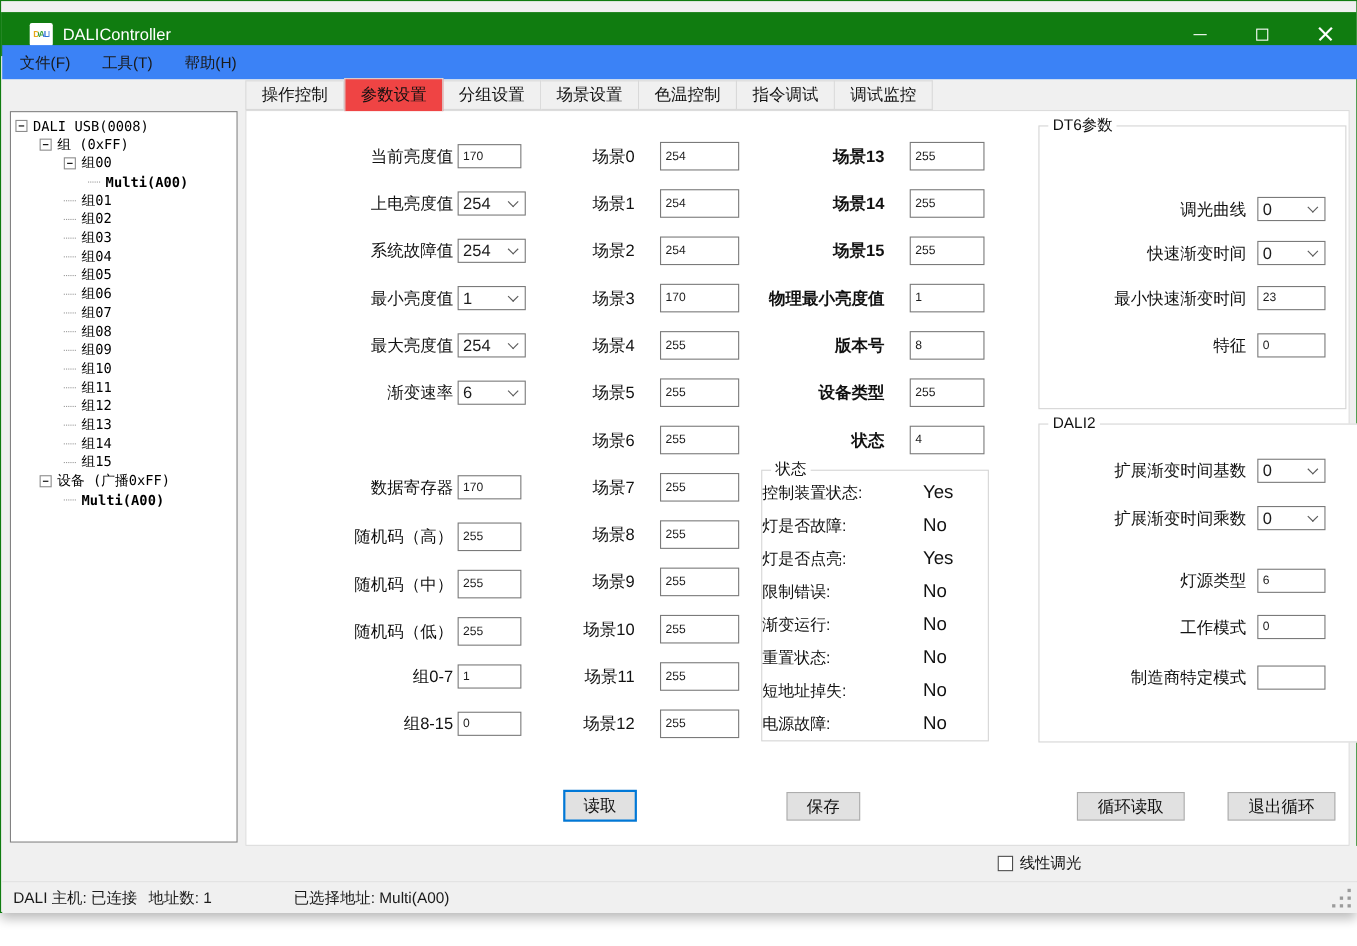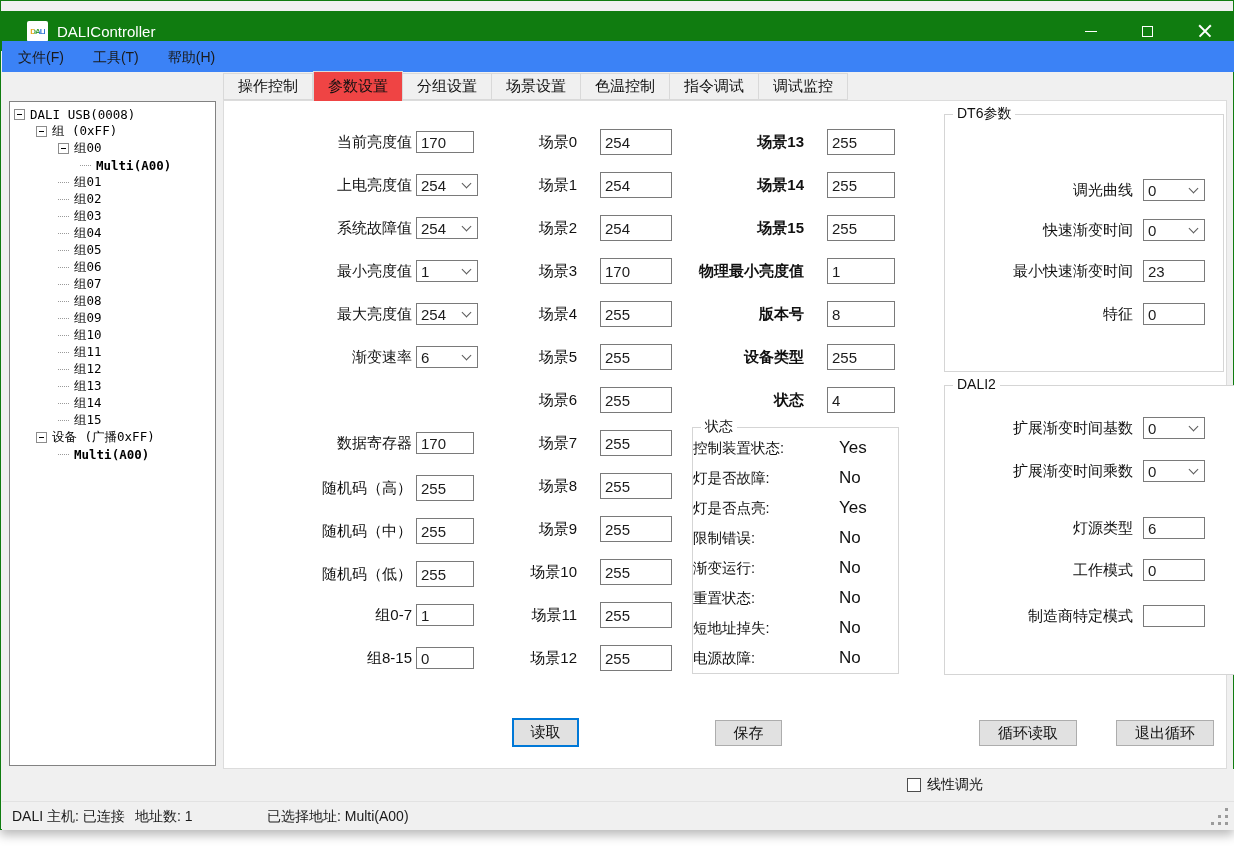--- a/index.html
+++ b/index.html
@@ -35,21 +35,21 @@
   .tabstrip { position:absolute; left:222px; top:72px; height:28px; display:flex; z-index:3; }
   .tab { height:27px; padding:0 14px; display:flex; align-items:center; font-size:15px; color:#111;
          background:#f0f0f0; border:1px solid #d9d9d9; border-left:none; }
   .tab:first-child { border-left:1px solid #d9d9d9; }
   .tab.active { background:#ef4444; height:30px; margin-top:-2px; border-bottom:none; border-left:1px solid #d9d9d9; position:relative; z-index:4; }
   
   .panel { position:absolute; left:222px; top:99px; width:1004px; height:669px; background:#fff; border:1px solid #dcdcdc; z-index:2; }
   .row { position:absolute; display:flex; align-items:center; }
   .lb { font-size:15px; color:#111; text-align:right; white-space:nowrap; }
   .w1 { width:188px; } .w2 { width:130px; margin-right:23px; } .w3 { width:180px; margin-right:23px;font-weight:bold; }
-  .ti { border:1px solid #7a7a7a; background:#fff; font-family:inherit; font-size:15px; color:#1c1c1c; padding:0 4px; outline:none; }
+  .ti { border:1px solid #7a7a7a; background:#fff; font-family:inherit; font-size:11px; color:#1c1c1c; padding:0 4px; outline:none; }
   .h22{height:22px;} .h26{height:26px;}
   .c1in { width:58px; margin-left:4px; }
   .c2in { width:72px; }
   .c3in { width:68px; }
   .combo { width:62px; height:22px; margin-left:4px; border:1px solid #7a7a7a; background:#fff; display:flex; align-items:center; justify-content:space-between; }
   .cv { font-size:15px; color:#1c1c1c; padding-left:4px; }
   .chev { width:7px; height:7px; border-right:1.2px solid #5a5a5a; border-bottom:1.2px solid #5a5a5a; transform:rotate(45deg); margin-right:7px; margin-top:-3px; flex:0 0 auto; }
   .gbox { position:absolute; border:1px solid #d5d5d5; background:#fff; }
   .gtitle { position:absolute; top:-10px; left:8px; background:#fff; padding:0 4px; font-size:14px; color:#111; }
   .srow { display:flex; align-items:center; height:30px; }

